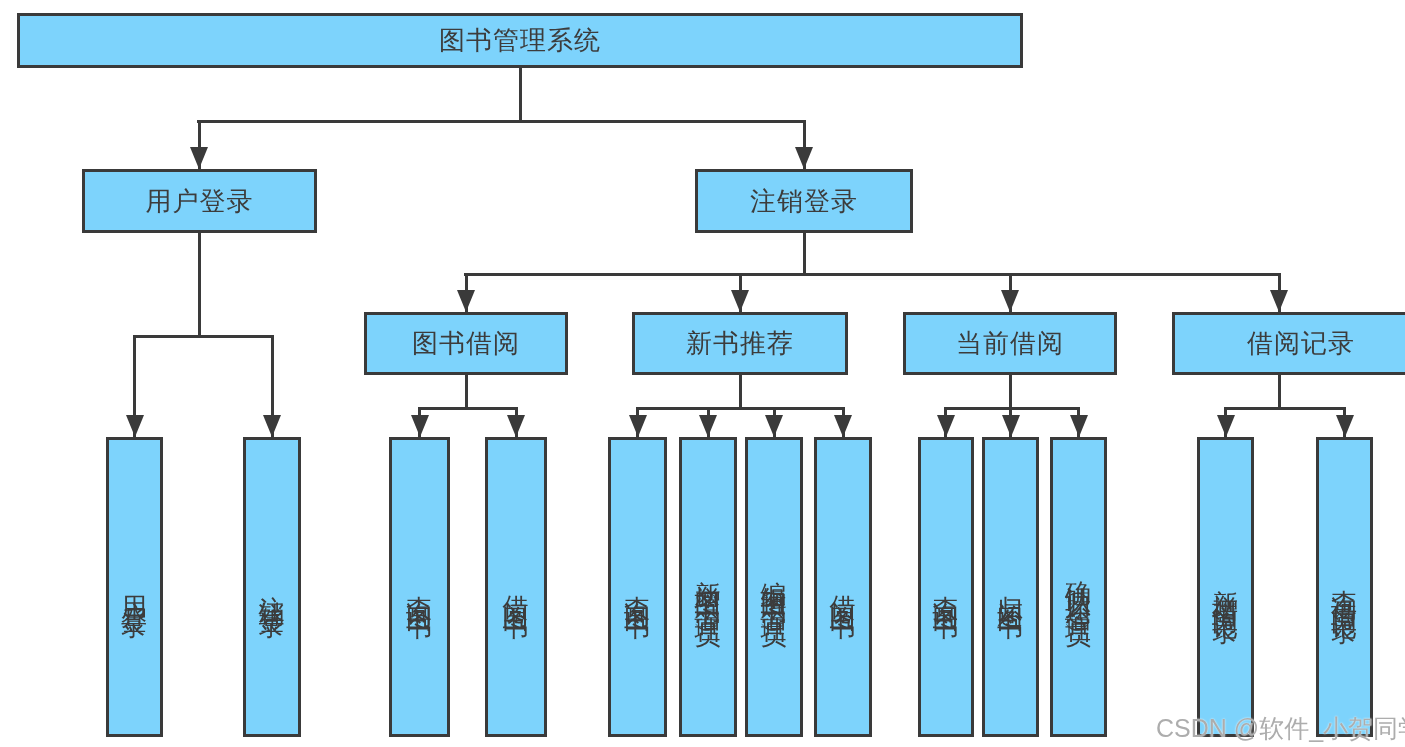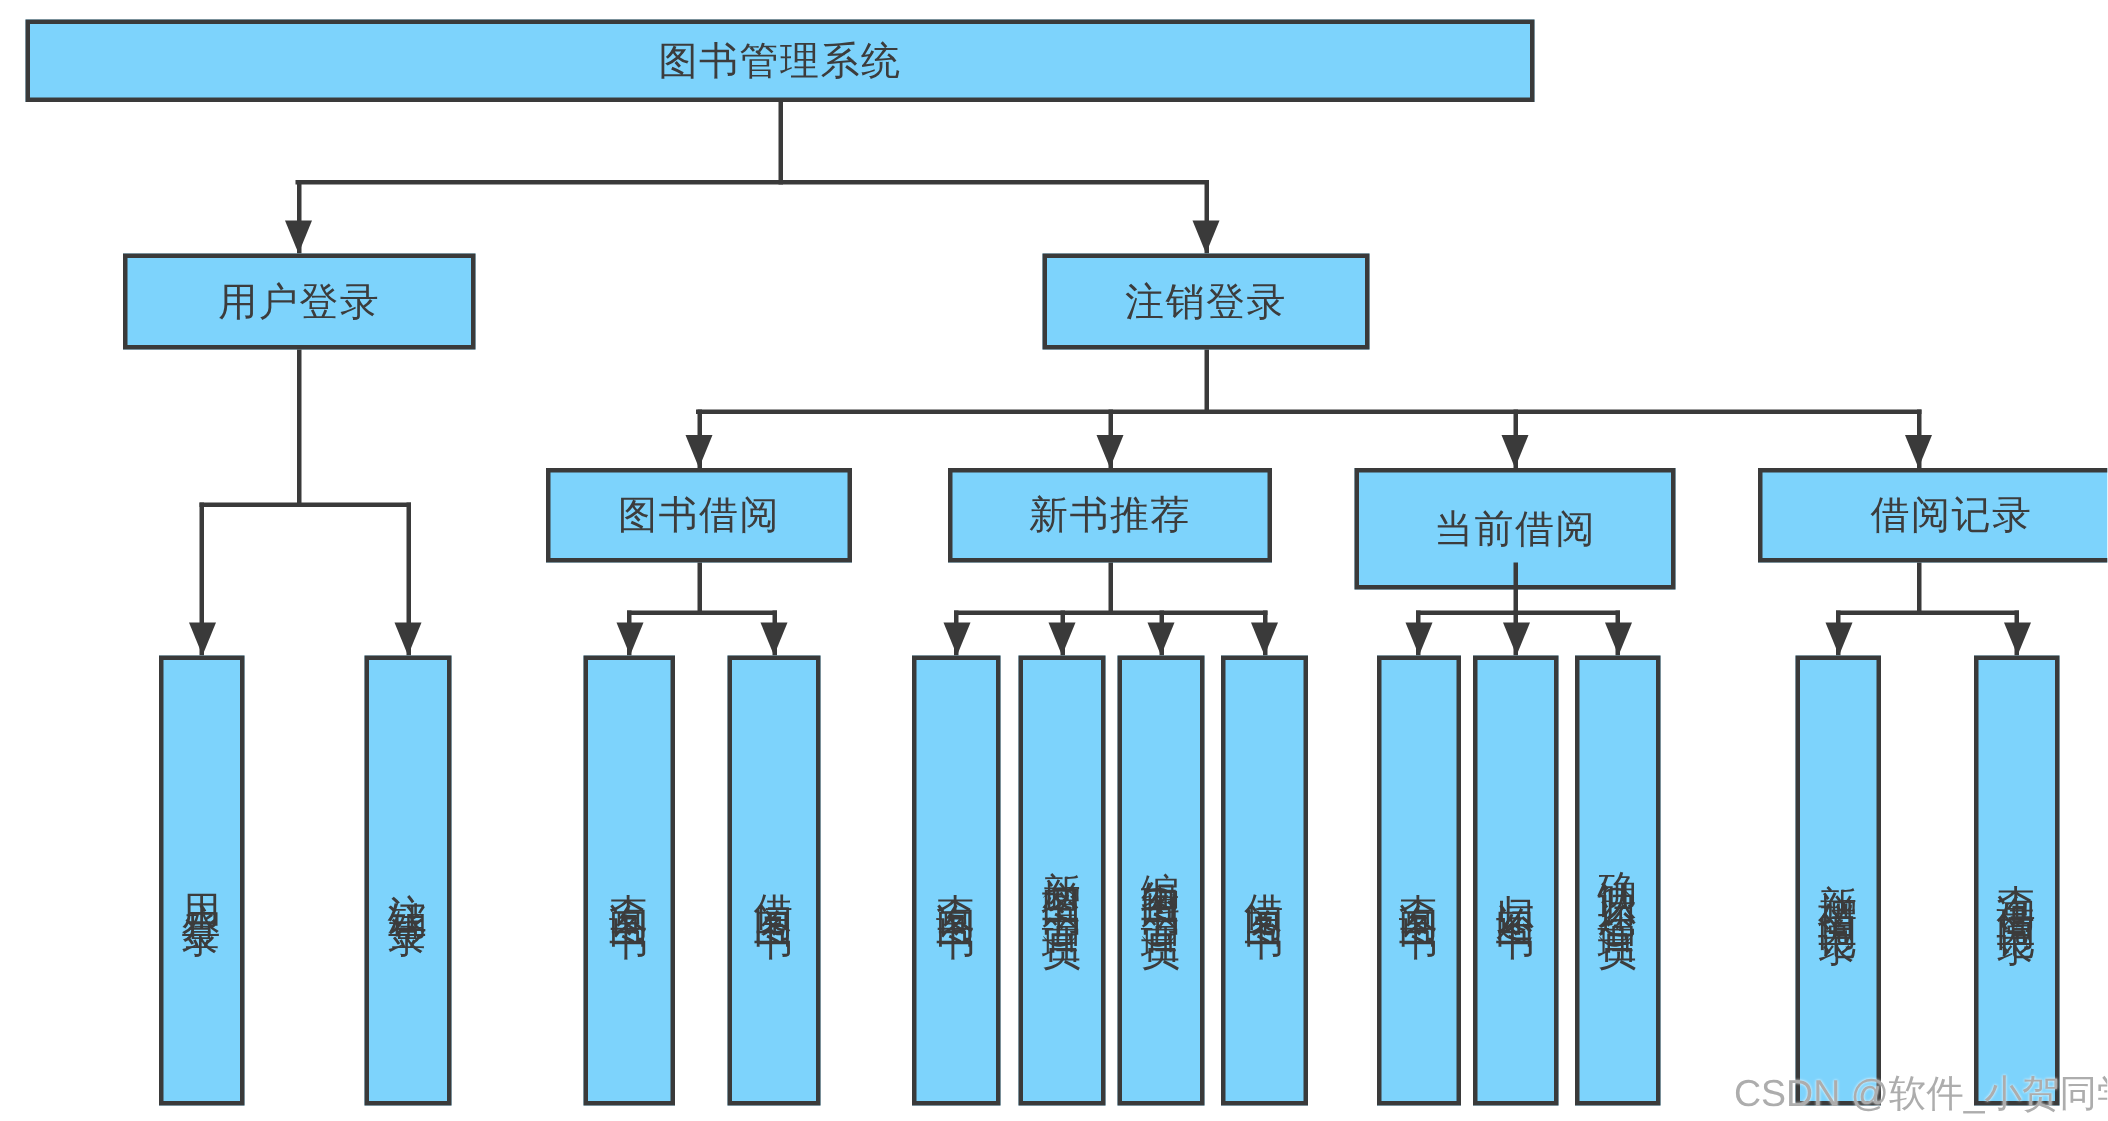--- a/index.html
+++ b/index.html
@@ -63,21 +63,21 @@
   <div class="arrow" style="left:731px;top:290px"></div>
   <div class="arrow" style="left:1001px;top:290px"></div>
   <div class="arrow" style="left:1270px;top:290px"></div>
 
   <div class="node h" style="left:364px;top:312px;width:204px;height:63px">
     <span>图书借阅</span>
   </div>
   <div class="node h" style="left:632px;top:312px;width:216px;height:63px">
     <span>新书推荐</span>
   </div>
-  <div class="node h" style="left:903px;top:312px;width:214px;height:81px">
+  <div class="node h" style="left:903px;top:312px;width:214px;height:63px">
     <span>当前借阅</span>
   </div>
   <div class="node h" style="left:1172px;top:312px;width:258px;height:63px">
     <span>借阅记录</span>
   </div>
 
   <div class="vline" style="left:198px;top:233px;height:105px"></div>
   <div class="hline" style="left:133px;top:335px;width:141px"></div>
   <div class="vline" style="left:133px;top:335px;height:102px"></div>
   <div class="vline" style="left:271px;top:335px;height:102px"></div>

